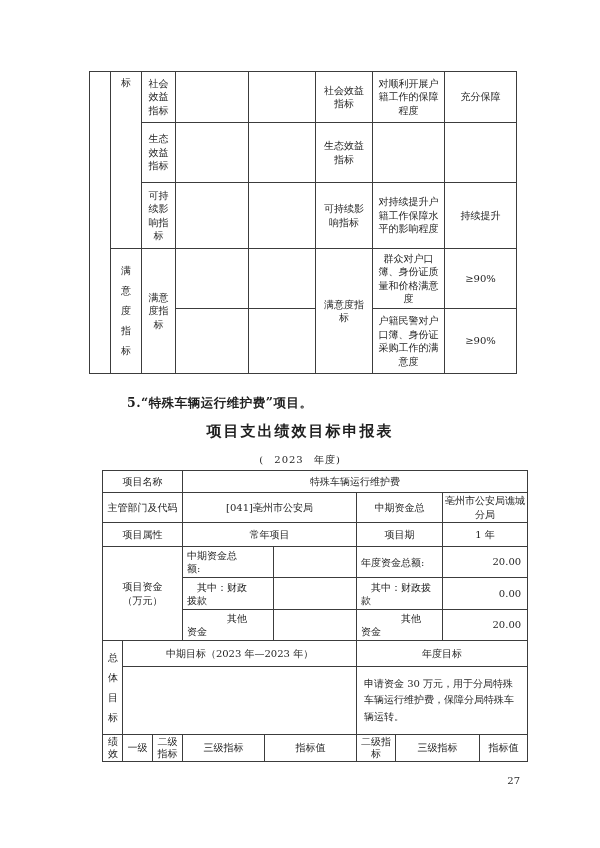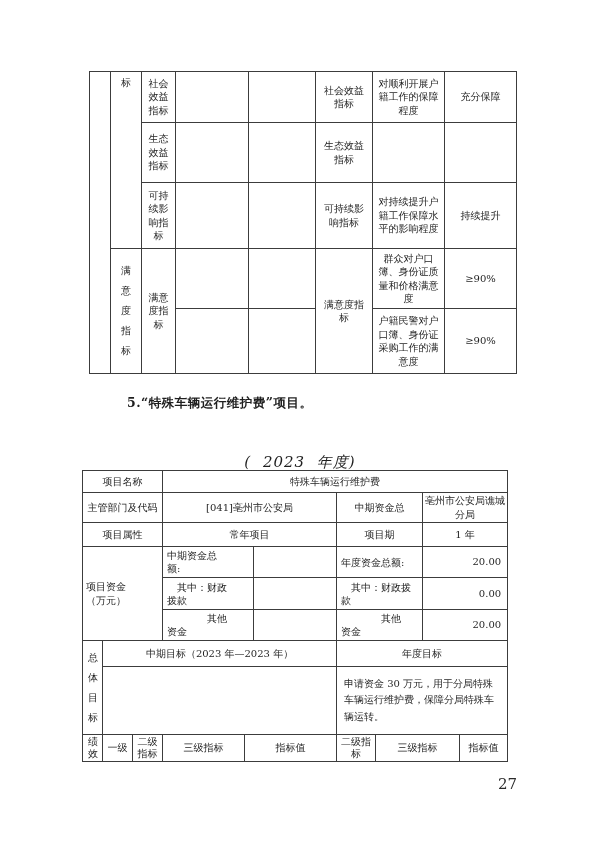--- a/index.html
+++ b/index.html
@@ -16,36 +16,36 @@
   .t1{left:89px;top:71px;width:427px;}
   .t1 .h51{height:51px}.t1 .h45{height:60px}.t1 .h66{height:66px}
   .t1 .h60{height:60px}.t1 .h65{height:65px}
   .t1 .tail{vertical-align:top;padding-top:4px;}
   .t1 .vcell{padding:0 10px;line-height:20px;}
   .t1 .c6{padding:0 8px;}
   .t1 .c7{padding:0 5px;}
   
   .section-heading{position:absolute;left:127px;top:395px;font-size:12.5px;font-weight:bold;letter-spacing:.5px;}
   .doc-title{position:absolute;left:0;top:422px;width:600px;text-align:center;font-size:15px;font-weight:bold;letter-spacing:2px;}
-  .doc-year{position:absolute;left:0;top:453px;width:600px;text-align:center;font-size:15px;letter-spacing:1px;word-spacing:6px;font-style:italic;}
+  .doc-year{position:absolute;left:0;top:453px;width:600px;text-align:center;font-size:10px;letter-spacing:1px;word-spacing:6px;}
   
-  .t2{left:82px;top:470px;width:425px;}
+  .t2{left:102px;top:470px;width:425px;}
   .t2 .h22{height:22px}.t2 .h30{height:30px}.t2 .h25{height:24px}
   .t2 .h31{height:31px}.t2 .h32{height:32px}.t2 .h26{height:26px}
   .t2 .h68{height:68px}.t2 .h27{height:27px}
   .t2 .plabel{white-space:pre-line;text-align:left;padding:1px 4px;line-height:1.3;}
-  .t2 .pcenter{white-space:pre-line;text-align:left;line-height:1.4;}
+  .t2 .pcenter{white-space:pre-line;text-align:center;line-height:1.4;}
   .t2 .pval{text-align:right;padding-right:6px;}
   .t2 .vlabel{padding:0 5px;line-height:20px;margin-left:28px;}
   .t2 .perf-cell{padding:0 5px;line-height:12px;}
   .t2 .stack{padding:0 0;line-height:12px;}
   .t2 .stack2{padding:0 3px;line-height:12px;}
   .t2 .goal-text{text-align:left;padding:4px 7px;line-height:1.65;}
   .t2 .tight{padding:0 1px;}
-  .page-number{position:absolute;left:498px;top:775px;width:22px;text-align:left;font-size:15px;color:#2a2a2a;}
+  .page-number{position:absolute;left:498px;top:775px;width:22px;text-align:right;font-size:10px;color:#2a2a2a;}
 </style>
 </head>
 <body>
 
 <div class="page">
 
   <table class="t1">
     <colgroup>
       <col style="width:21px">
         <col style="width:31px">
@@ -95,20 +95,21 @@
     <tr class="h65">
       <td></td>
       <td></td>
       <td class="c7">户籍民警对户口簿、身份证采购工作的满意度</td>
       <td>≥90%</td>
     </tr>
   </tbody>
     </table>
 
   <div class="section-heading">5.“特殊车辆运行维护费”项目。</div>
+  <div class="doc-title">项目支出绩效目标申报表</div>
   <div class="doc-year">( 2023 年度)</div>
 
   <table class="t2">
     <colgroup>
       <col style="width:20px">
         <col style="width:30px">
         <col style="width:30px">
       <col style="width:82px">
         <col style="width:9px">
         <col style="width:83px">

